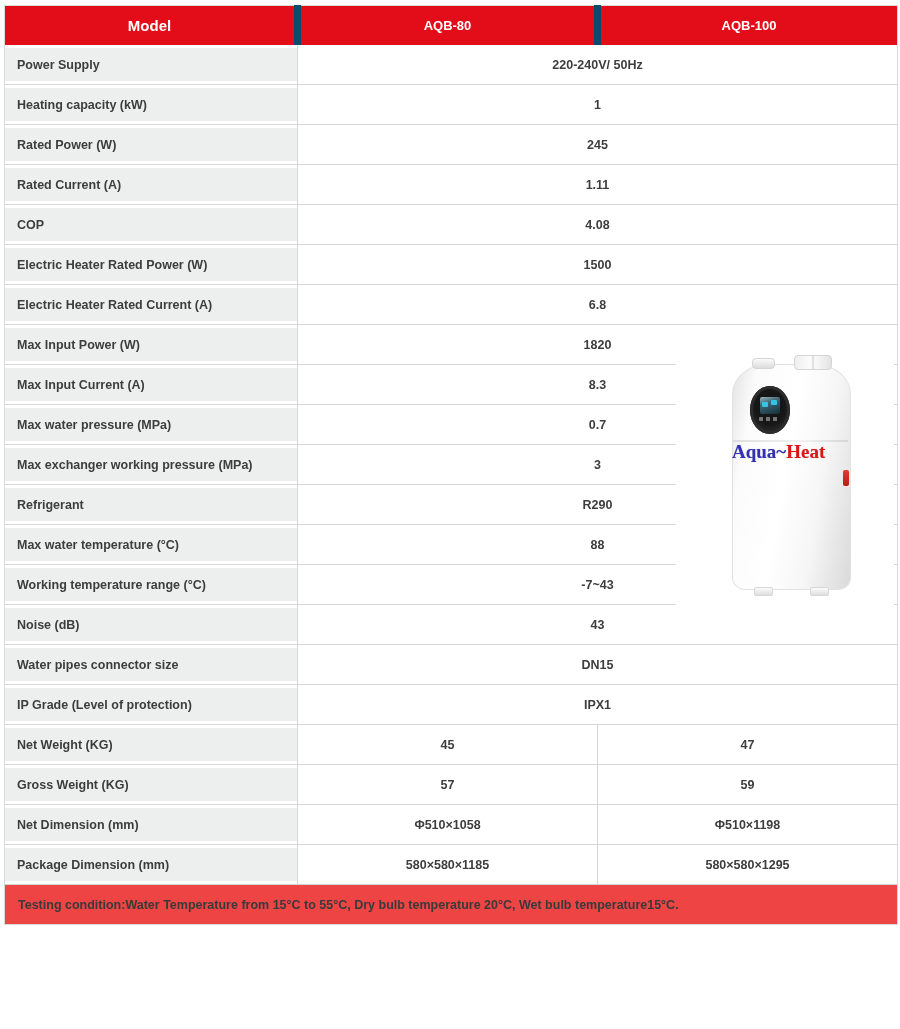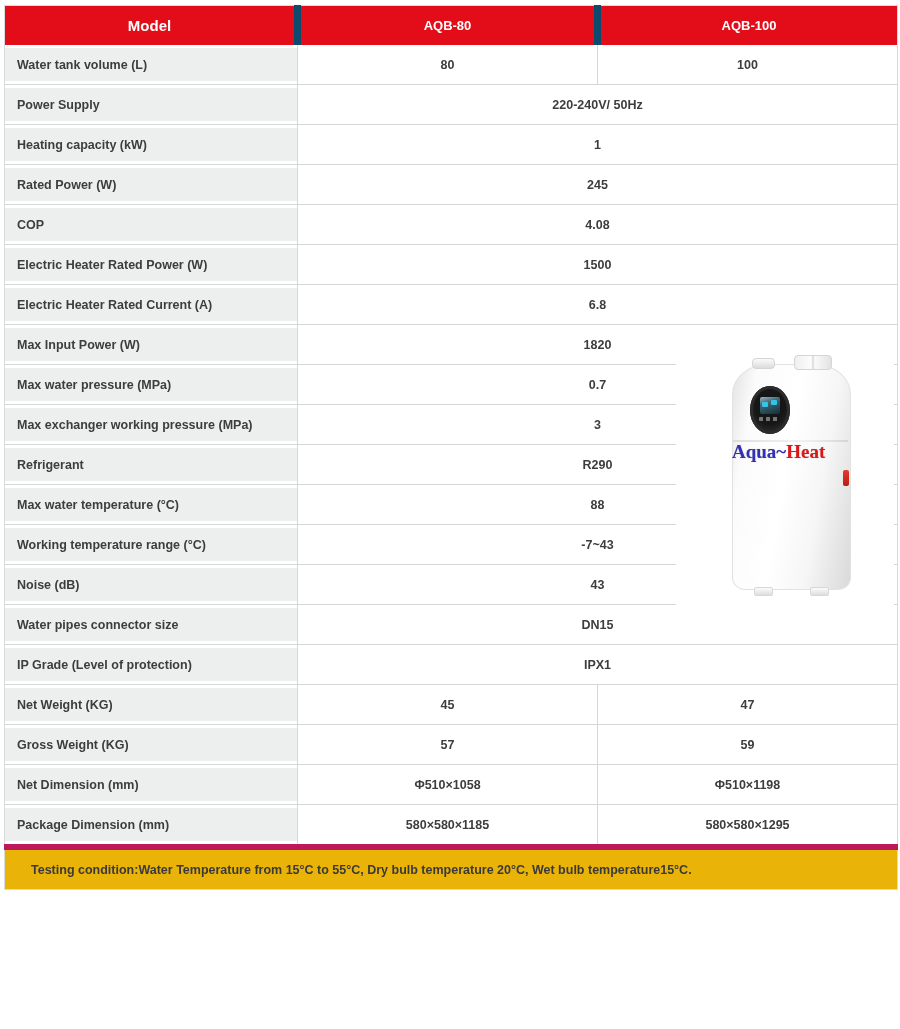--- a/index.html
+++ b/index.html
@@ -34,23 +34,23 @@
   }
   tbody td.val{
     background:#ffffff;
     border-bottom:1px solid #d4d7d6;
     border-right:1px solid #d4d7d6;
     font-size:12.5px;font-weight:bold;color:#3d3d3d;text-align:center;
   }
   tbody td.val:last-child{border-right:none;}
 
   tfoot td.note{
-    background:#eab308;border-top:6px solid #be185d;
+    background:#ef4444;border-top:1px solid #be185d;
     font-size:12.5px;font-weight:bold;color:#3a3a3a;
-    text-align:left;padding-left:26px;
+    text-align:left;padding-left:13px;
   }
 
   
   .product-overlay{
     position:absolute;left:676px;top:356px;width:218px;height:274px;
     background:#ffffff;z-index:5;
   }
   .tank-body{
     position:absolute;left:56px;top:8px;width:117px;height:224px;
     background:linear-gradient(100deg,#e3e3e3 0%,#fbfbfb 16%,#ffffff 45%,#f6f6f6 70%,#d9d9d9 100%);
@@ -120,51 +120,54 @@
     </colgroup>
     <thead>
       <tr>
         <th>Model</th>
         <th class="colhead">AQB-80</th>
         <th class="colhead">AQB-100</th>
       </tr>
     </thead>
     <tbody>
         <tr>
-          <td class="label">Water tank volume (L)</td>
-          <td class="val">80</td>
-          <td class="val">100</td>
-        </tr>
-        <tr>
           <td class="label">Power Supply</td>
           <td class="val" colspan="2">220-240V/ 50Hz</td>
         </tr>
         <tr>
           <td class="label">Heating capacity (kW)</td>
           <td class="val" colspan="2">1</td>
         </tr>
         <tr>
           <td class="label">Rated Power (W)</td>
           <td class="val" colspan="2">245</td>
         </tr>
         <tr>
+          <td class="label">Rated Current (A)</td>
+          <td class="val" colspan="2">1.11</td>
+        </tr>
+        <tr>
           <td class="label">COP</td>
           <td class="val" colspan="2">4.08</td>
         </tr>
         <tr>
           <td class="label">Electric Heater Rated Power (W)</td>
           <td class="val" colspan="2">1500</td>
         </tr>
         <tr>
           <td class="label">Electric Heater Rated Current (A)</td>
           <td class="val" colspan="2">6.8</td>
         </tr>
         <tr>
           <td class="label">Max Input Power (W)</td>
           <td class="val" colspan="2">1820</td>
+        </tr>
+        <tr>
+          <td class="label">Max Input Current (A)</td>
+          <td class="val" colspan="2">8.3</td>
         </tr>
         <tr>
           <td class="label">Max water pressure (MPa)</td>
           <td class="val" colspan="2">0.7</td>
         </tr>
         <tr>
           <td class="label">Max exchanger working pressure (MPa)</td>
           <td class="val" colspan="2">3</td>
         </tr>
         <tr>

